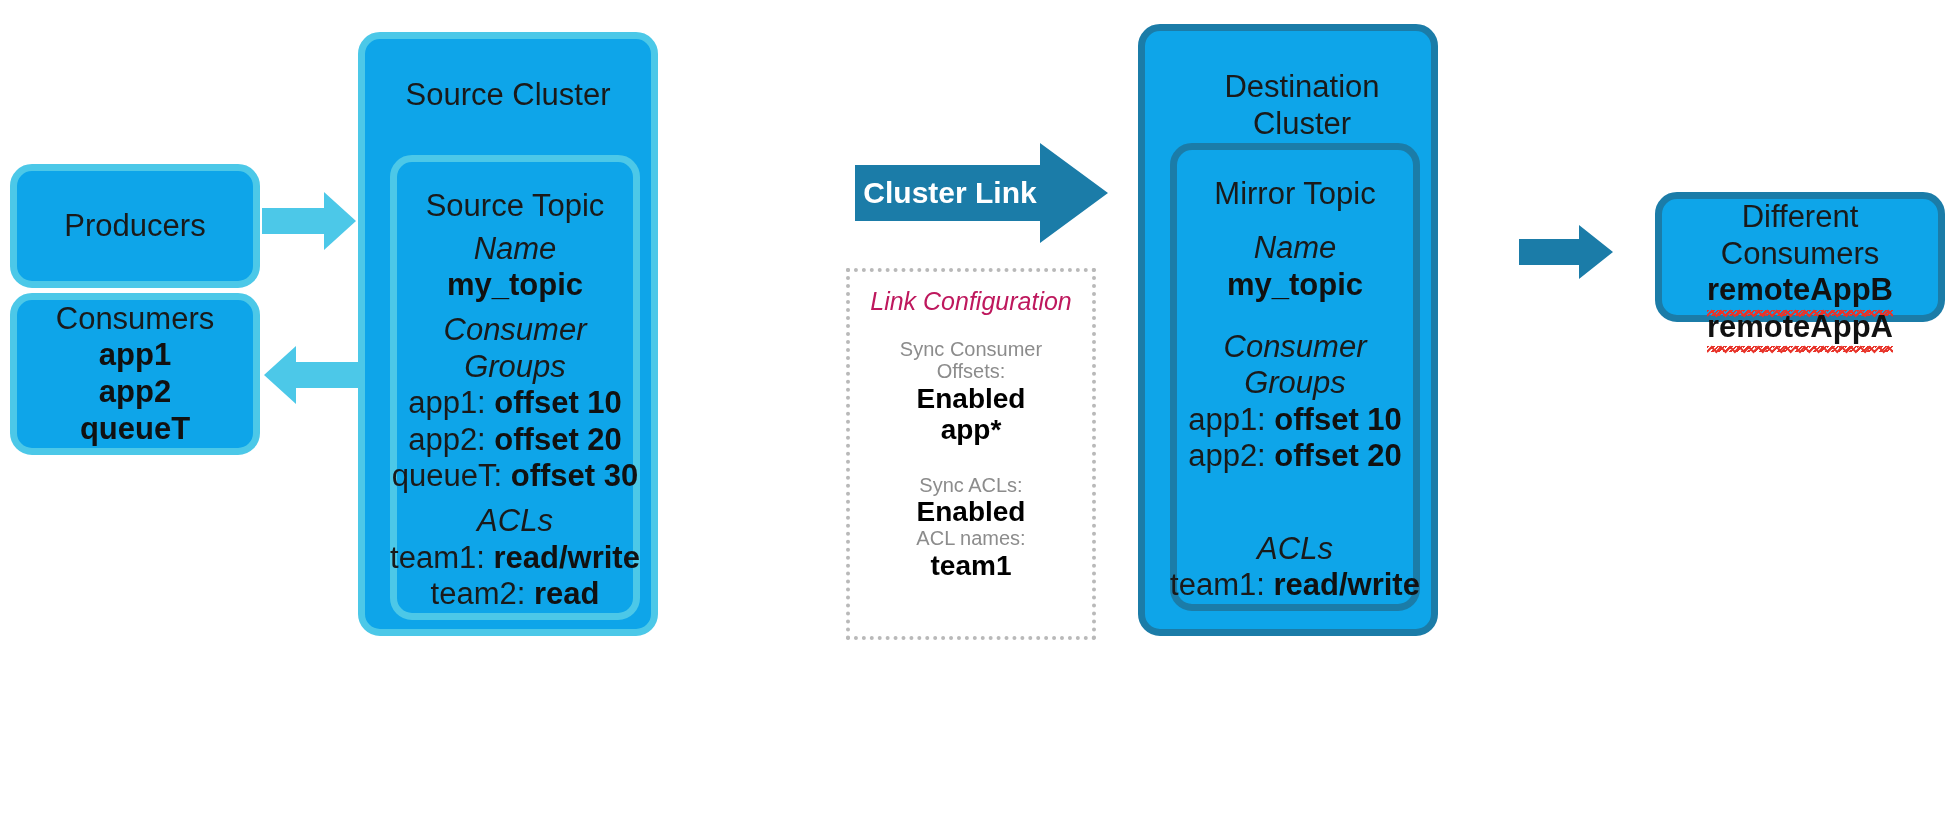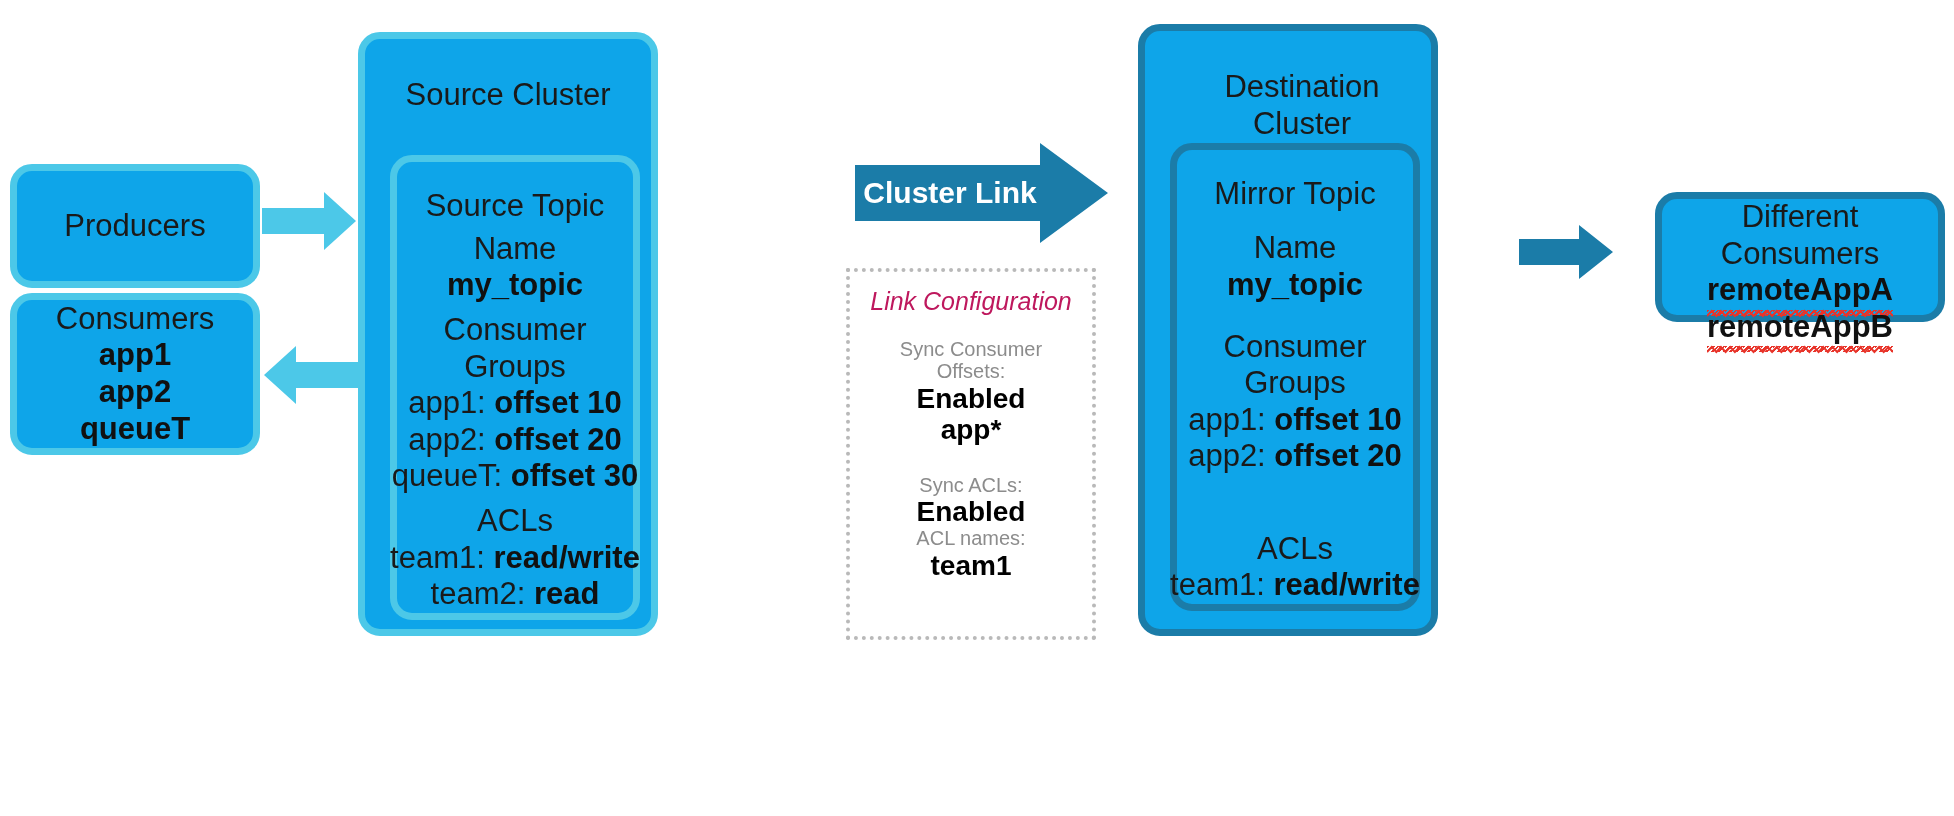--- a/index.html
+++ b/index.html
@@ -41,20 +41,21 @@
   .title {
     font-size: 31px;
     color: #1a1a1a;
     font-weight: 400;
     text-align: center;
     line-height: 1.18;
     white-space: pre-line;
   }
   .italic-label {
     font-size: 31px;
+    font-style: italic;
     color: #1a1a1a;
     text-align: center;
     line-height: 1.18;
   }
   .bold-val {
     font-size: 31px;
     font-weight: bold;
     color: #111111;
     text-align: center;
     line-height: 1.18;
@@ -240,35 +241,35 @@
 
   <svg class="arrow" style="left:1519px; top:223px;" width="96" height="58" viewBox="0 0 96 58">
     <path d="M0 16 L60 16 L60 2 L94 29 L60 56 L60 42 L0 42 Z" fill="#1B7CA8"></path>
   </svg>
 
   <div class="rbox dark-border" style="left:1655px; top:192px; width:290px; height:130px; justify-content:space-between;">
     <div class="title">Different
 Consumers</div>
 
     <div class="bold-val squiggle" style="position:relative;">
+      <span>remoteAppB</span>
+      <svg class="sq-svg" viewBox="0 0 200 9" preserveAspectRatio="none">
+        <path d="M0 7 L5 2 L10 7 L15 2 L20 7 L25 2 L30 7 L35 2 L40 7 L45 2 L50 7
+                 L55 2 L60 7 L65 2 L70 7 L75 2 L80 7 L85 2 L90 7 L95 2 L100 7
+                 L105 2 L110 7 L115 2 L120 7 L125 2 L130 7 L135 2 L140 7 L145 2
+                 L150 7 L155 2 L160 7 L165 2 L170 7 L175 2 L180 7 L185 2 L190 7
+                 L195 2 L200 7" stroke="#e8342a" stroke-width="2.2" fill="none"></path>
+      </svg>
+    </div>
+
+    <div class="bold-val squiggle" style="position:relative;">
       <span>remoteAppA</span>
       <svg class="sq-svg" viewBox="0 0 200 9" preserveAspectRatio="none">
         <path d="M0 7 L5 2 L10 7 L15 2 L20 7 L25 2 L30 7 L35 2 L40 7 L45 2 L50 7
                  L55 2 L60 7 L65 2 L70 7 L75 2 L80 7 L85 2 L90 7 L95 2 L100 7
                  L105 2 L110 7 L115 2 L120 7 L125 2 L130 7 L135 2 L140 7 L145 2
                  L150 7 L155 2 L160 7 L165 2 L170 7 L175 2 L180 7 L185 2 L190 7
                  L195 2 L200 7" stroke="#e8342a" stroke-width="2.2" fill="none"></path>
       </svg>
     </div>
-
-    <div class="bold-val squiggle" style="position:relative;">
-      <span>remoteAppB</span>
-      <svg class="sq-svg" viewBox="0 0 200 9" preserveAspectRatio="none">
-        <path d="M0 7 L5 2 L10 7 L15 2 L20 7 L25 2 L30 7 L35 2 L40 7 L45 2 L50 7
-                 L55 2 L60 7 L65 2 L70 7 L75 2 L80 7 L85 2 L90 7 L95 2 L100 7
-                 L105 2 L110 7 L115 2 L120 7 L125 2 L130 7 L135 2 L140 7 L145 2
-                 L150 7 L155 2 L160 7 L165 2 L170 7 L175 2 L180 7 L185 2 L190 7
-                 L195 2 L200 7" stroke="#e8342a" stroke-width="2.2" fill="none"></path>
-      </svg>
-    </div>
   </div>
 
 </div>
 
 </body></html>

